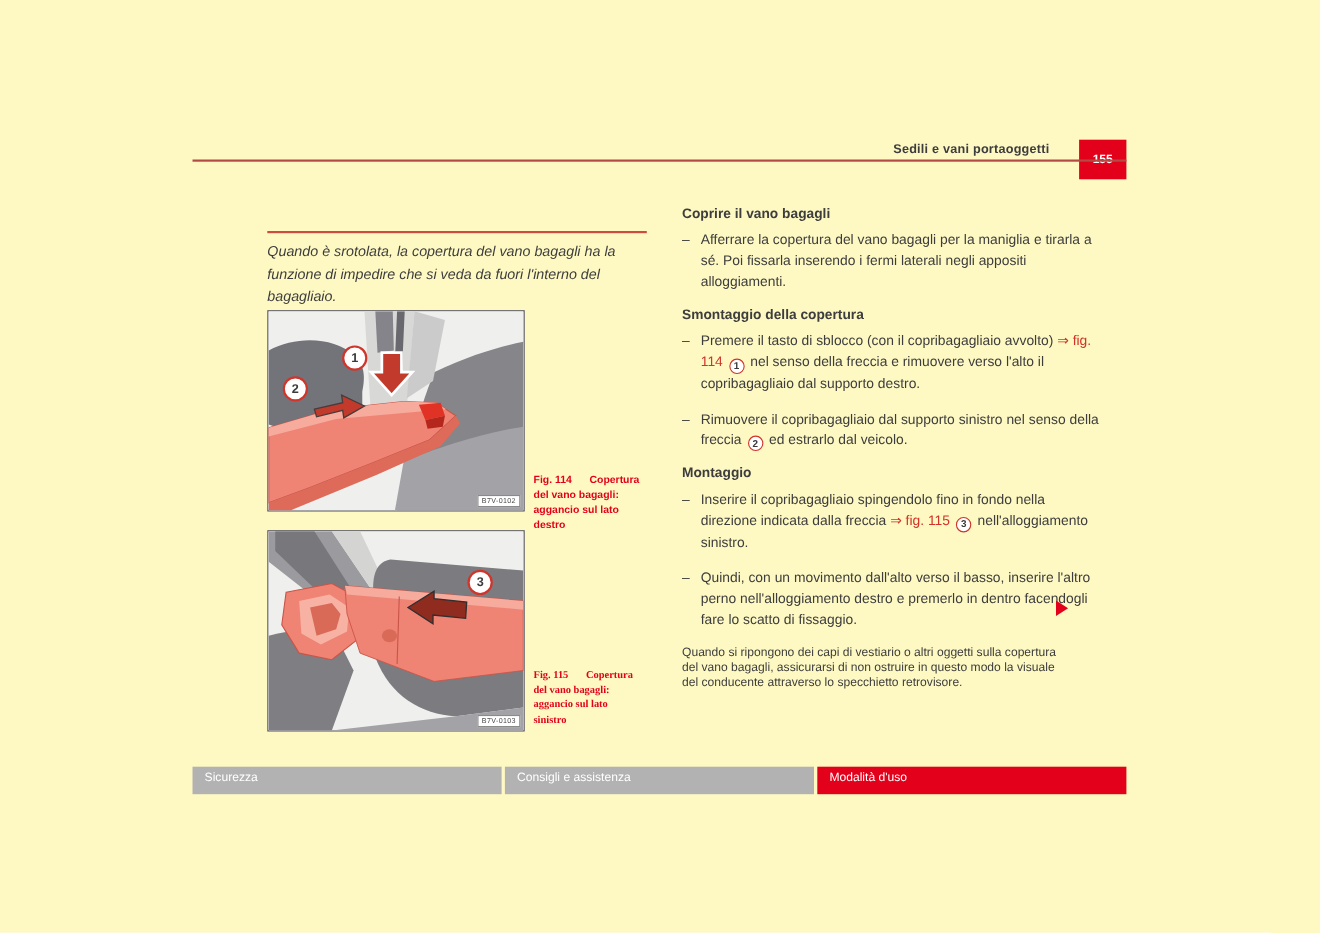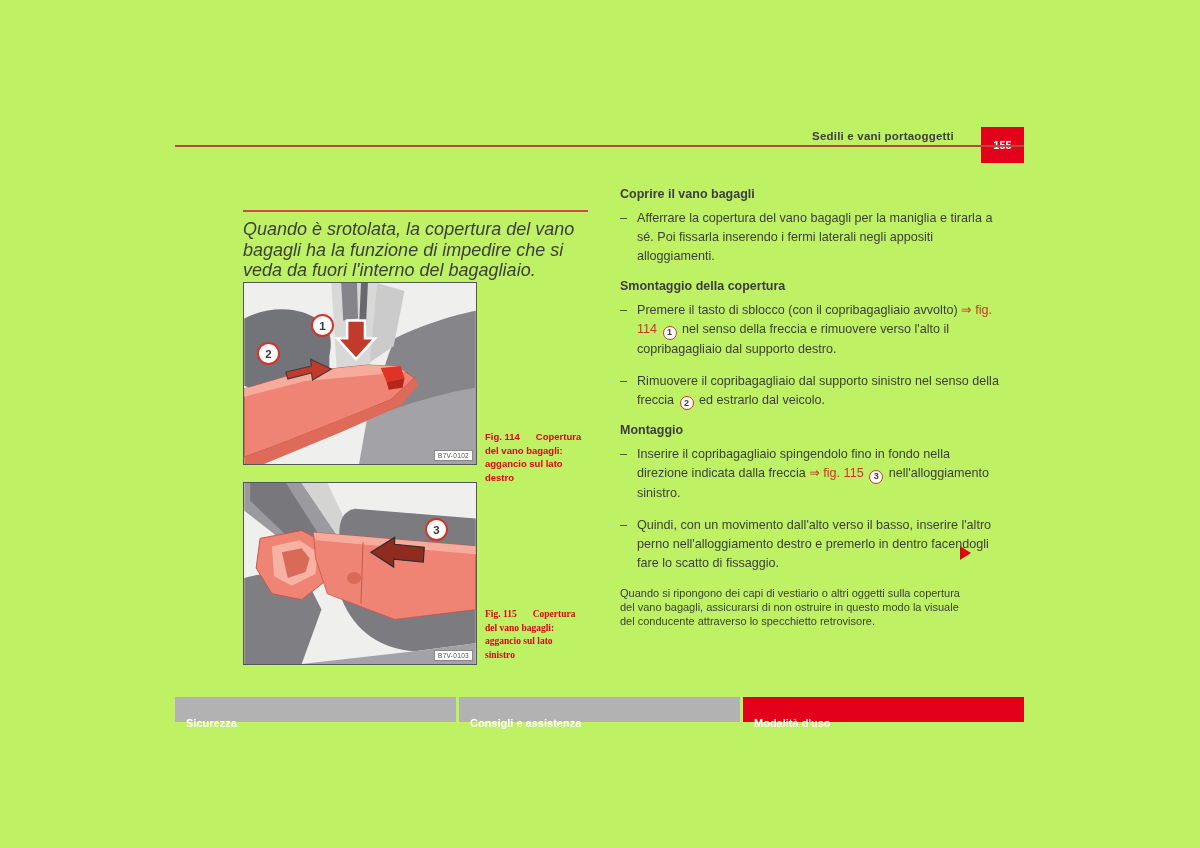--- a/index.html
+++ b/index.html
@@ -1,29 +1,29 @@
 <!DOCTYPE html>
 <html><head>
 <meta charset="utf-8">
 <style>
   * { margin:0; padding:0; box-sizing:border-box; }
   html,body { background:#ffffff; }
   .page {
-    position:relative; width:1200px; height:848px; background:#bef264;
+    position:relative; width:1200px; height:848px; background:#fef9c3;
     font-family:"Liberation Sans", sans-serif; color:#3d3d3d; overflow:hidden;
   }
   
   .hdr-title{ position:absolute; top:130px; right:246px; font-size:11.5px; font-weight:bold; color:#3d3d3d; letter-spacing:.2px;}
   .pagenum{ position:absolute; left:981px; top:127px; width:43px; height:36px; background:#e2001a;
             color:#ffffff; font-size:11px; font-weight:bold; display:flex; align-items:center; justify-content:center;}
   .hdr-rule{ position:absolute; left:175px; top:145px; width:849px; height:2px; background:#b34a44;}
   
   .art-title{ position:absolute; left:243px; top:190px; width:345px; font-size:14.5px; font-weight:bold; color:#e2001a;}
   .art-title-rule{ position:absolute; left:243px; top:210px; width:345px; height:2px; background:#cf4a40;}
-  .art-intro{ position:absolute; left:243px; top:219px; width:338px; font-size:18px; font-style:italic;
+  .art-intro{ position:absolute; left:243px; top:219px; width:338px; font-size:13px; font-style:italic;
               line-height:20.5px; color:#3d3d3d;}
   
   .figure{ position:absolute; width:234px; height:183px; border:1px solid #55555a; background:#efefee;}
   .fig114{ left:243px; top:282px;}
   .fig115{ left:243px; top:482px;}
   .figure svg{ display:block; width:100%; height:100%;}
   .callout{ position:absolute; width:23px; height:23px; border-radius:50%; background:#ffffff;
             border:2px solid #cf352b; color:#3a3a3a; font-size:11.5px; font-weight:bold;
             display:flex; align-items:center; justify-content:center;}
   .fig-code{ position:absolute; right:3px; bottom:3px; background:#ffffff; border:1px solid #8a8a8a;
@@ -41,22 +41,22 @@
   .bullet p{ flex:1;}
   .ref{ color:#d23227;}
   .ccirc{ display:inline-flex; width:14px; height:14px; border-radius:50%; border:1.3px solid #d23227;
           align-items:center; justify-content:center; font-size:9px; font-weight:bold; color:#3a3a3a;
           vertical-align:-2px; margin:0 2px; background:#ffffff;}
   .note{ margin-top:3px; width:356px; font-size:11px; line-height:14px; color:#3d3d3d;}
   .cont-arrow{ position:absolute; left:960px; top:546px; width:0; height:0;
                border-top:7px solid transparent; border-bottom:7px solid transparent; border-left:11px solid #e2001a;}
   
   .footer-nav{ position:absolute; left:175px; top:697px; width:849px; height:25px; display:flex; gap:3px;}
-  .nav-tab{ flex:1; background:#b2b2b2; color:#ffffff; font-size:11px; font-weight:bold;
-            padding:20px 0 0 11px; cursor:pointer;}
+  .nav-tab{ flex:1; background:#b2b2b2; color:#ffffff; font-size:11px; font-weight:normal;
+            padding:4px 0 0 11px; cursor:pointer;}
   .nav-tab.active{ background:#e2001a;}
 </style>
 </head>
 <body>
 
 <div class="page">
 
   <div class="hdr-title">Sedili e vani portaoggetti</div>
   <div class="pagenum">155</div>
   <div class="hdr-rule"></div>

